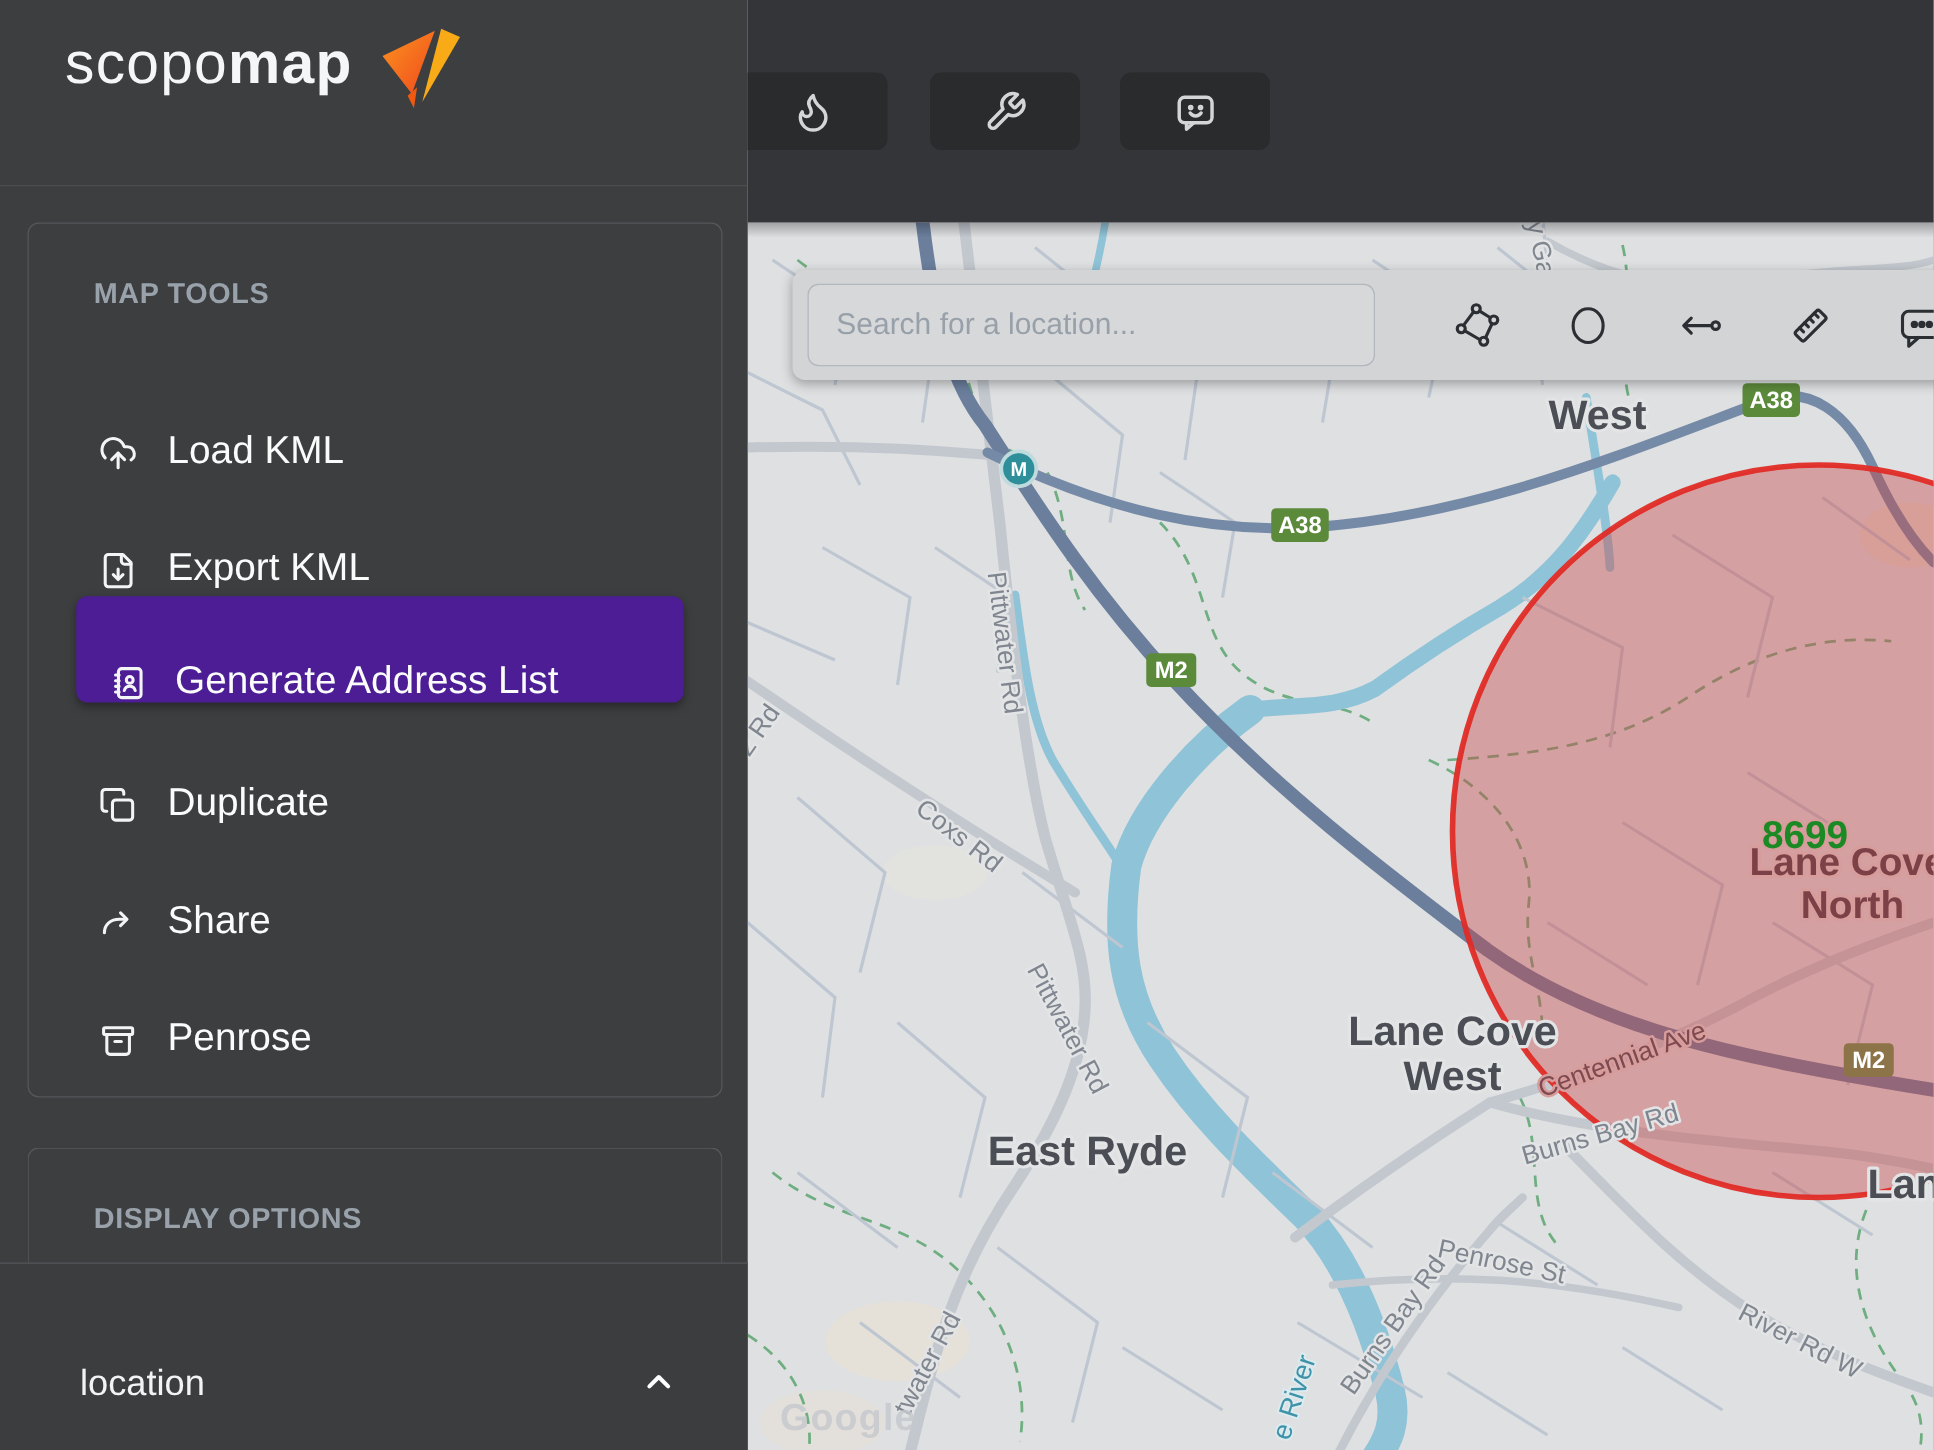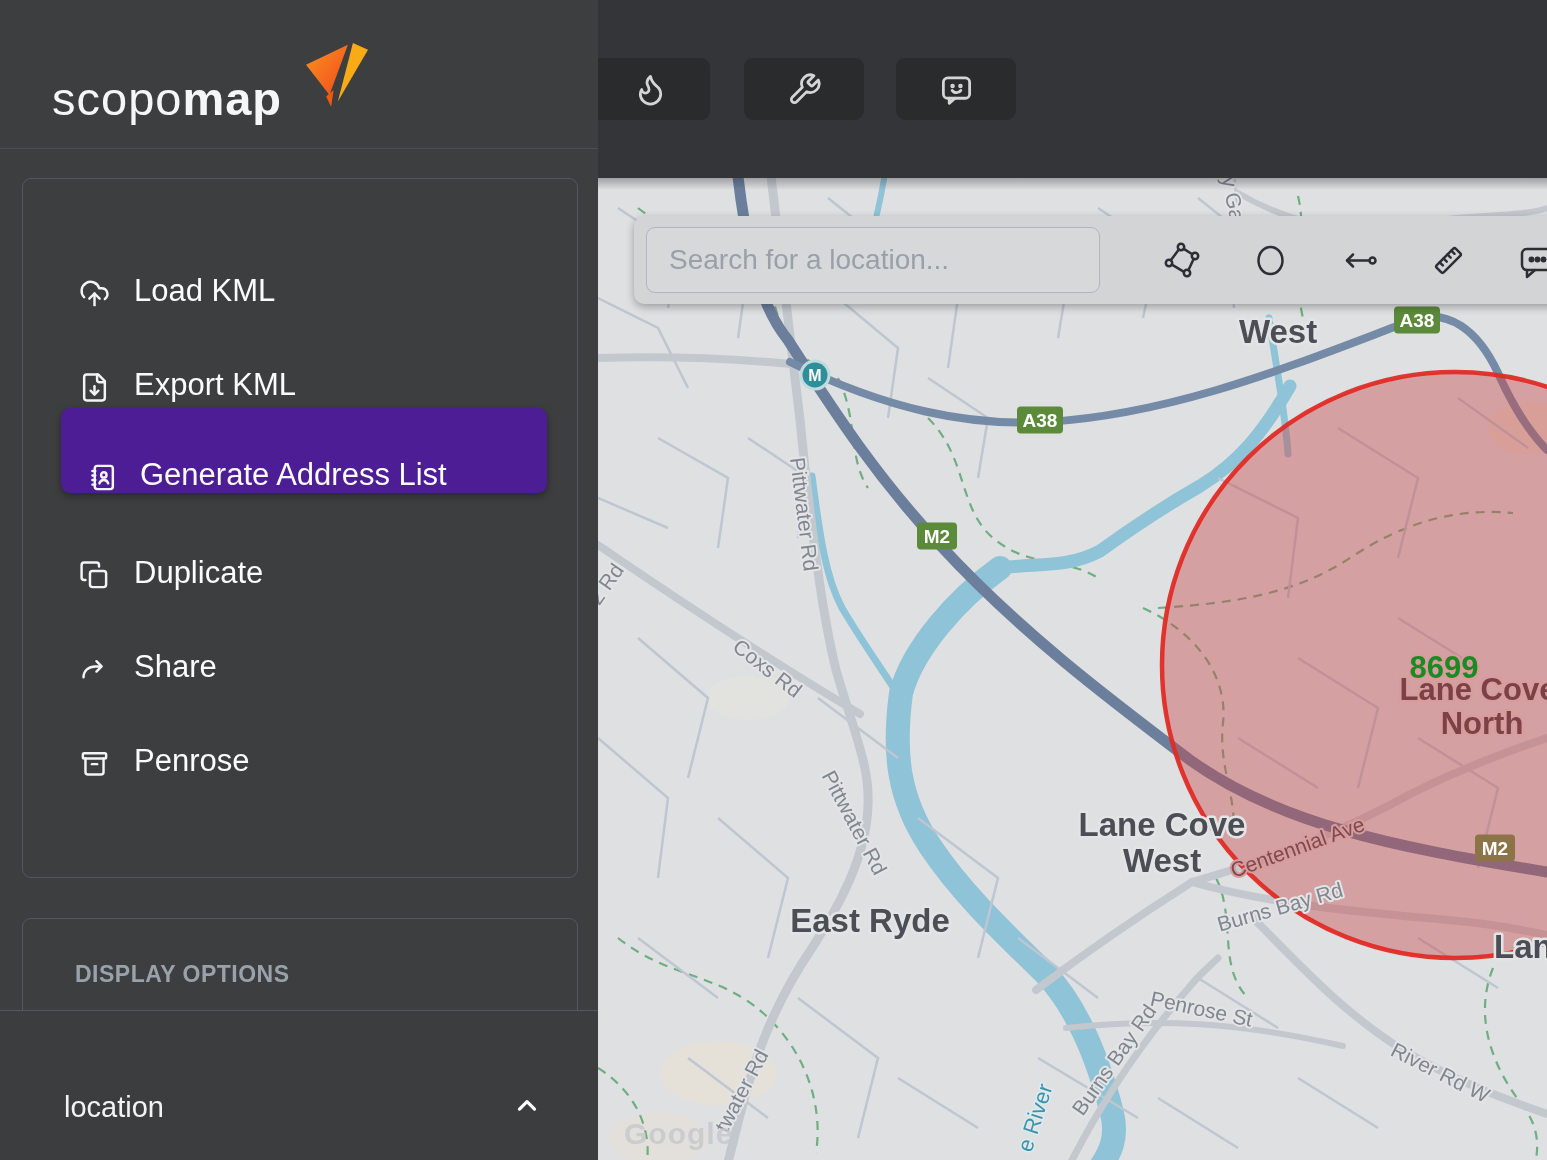--- a/index.html
+++ b/index.html
@@ -1,21 +1,21 @@
 <!DOCTYPE html>
 <html><head>
 <meta charset="utf-8">
 <style>
   html,body{margin:0;padding:0;width:1547px;height:1160px;overflow:hidden;
     font-family:"Liberation Sans", sans-serif;background:#3d3e40;}
   *{box-sizing:border-box;}
 
   
   .sidebar{position:absolute;left:0;top:0;width:598px;height:1160px;background:#3d3e40;z-index:10;}
-  .logo-row{position:absolute;left:52px;top:26px;height:96px;display:flex;align-items:flex-end;gap:16px;}
+  .logo-row{position:absolute;left:52px;top:26px;height:96px;display:flex;align-items:flex-start;gap:16px;}
   .logo-text{font-size:47px;color:#f5f6f7;letter-spacing:1px;line-height:1;}
   .logo-light{font-weight:300;}
   .logo-bold{font-weight:700;}
   .logo-mark{margin-left:8px;margin-top:-10px;}
   .sidebar-divider{position:absolute;top:148px;left:0;right:0;height:1px;background:#4b4d50;}
 
   .panel{position:absolute;left:22px;width:556px;border:1px solid #54575b;border-radius:9px;}
   .tools-panel{top:178px;height:700px;}
   .display-panel{top:918px;height:120px;border-bottom:none;border-radius:9px 9px 0 0;}
   .panel-title{color:#99a2aa;font-size:23px;font-weight:700;letter-spacing:.5px;margin:42px 0 0 52px;}
@@ -43,21 +43,21 @@
   .map-shadow{position:absolute;top:178px;left:0;right:0;height:12px;z-index:4;
     background:linear-gradient(rgba(15,15,20,.30),rgba(15,15,20,0));}
 
   .map-area{position:absolute;top:178px;left:0;width:949px;height:982px;cursor:grab;}
 
   
   .search-wrap{position:absolute;left:36px;top:216px;height:88px;width:1540px;background:#d2d4d6;
     border-radius:10px;display:flex;align-items:center;box-shadow:0 3px 9px rgba(0,0,0,.30);z-index:6;}
   .search-box{width:478px;padding:11px 12px;}
   .search-input{width:100%;height:66px;background:#d7d8da;border:1.5px solid #b2b7be;border-radius:9px;
-    font-size:28px;color:#555b64;padding:0 22px;outline:none;font-family:"Liberation Sans",sans-serif;}
+    font-size:24px;color:#555b64;padding:0 22px;outline:none;font-family:"Liberation Sans",sans-serif;}
   .search-input::placeholder{color:#98a0aa;}
   .tools{display:flex;align-items:center;gap:50px;padding-left:50px;}
   .ticon{width:39px;height:39px;stroke:#2b2e32;stroke-width:2.5;fill:none;stroke-linecap:round;stroke-linejoin:round;flex:0 0 auto;cursor:pointer;}
 
   
   .loc{font:700 33px "Liberation Sans",sans-serif;fill:#4b4f55;stroke:#e3e4e6;stroke-width:5px;
     paint-order:stroke;stroke-linejoin:round;}
   .loc2{font:700 31px "Liberation Sans",sans-serif;fill:#7b4146;stroke:#d79c9c;stroke-width:5px;
     paint-order:stroke;stroke-linejoin:round;}
   .rd{font:400 21px "Liberation Sans",sans-serif;fill:#80868f;stroke:#e3e4e6;stroke-width:4px;
@@ -86,20 +86,21 @@
         </linearGradient>
       </defs>
       <polygon points="0,26 50,2 28,62" fill="url(#lg1)"></polygon>
       <polygon points="56,0 74,8 38,70" fill="#f8ab17"></polygon>
       <polygon points="24,64 33,56 30,76" fill="#ef5a10"></polygon>
     </svg>
   </div>
   <div class="sidebar-divider"></div>
 
   <div class="panel tools-panel">
+    <div class="panel-title">MAP TOOLS</div>
     <div class="menu">
       <div class="mt-item">
         <svg class="mi" viewBox="0 0 24 24">
           <path d="M4 14.9A7 7 0 1 1 15.71 8h1.79a4.5 4.5 0 0 1 2.5 8.24"></path>
             <path d="M12 12v9"></path>
             <path d="m16 16-4-4-4 4"></path>
         </svg>
         <span>Load KML</span>
       </div>
       <div class="mt-item">

